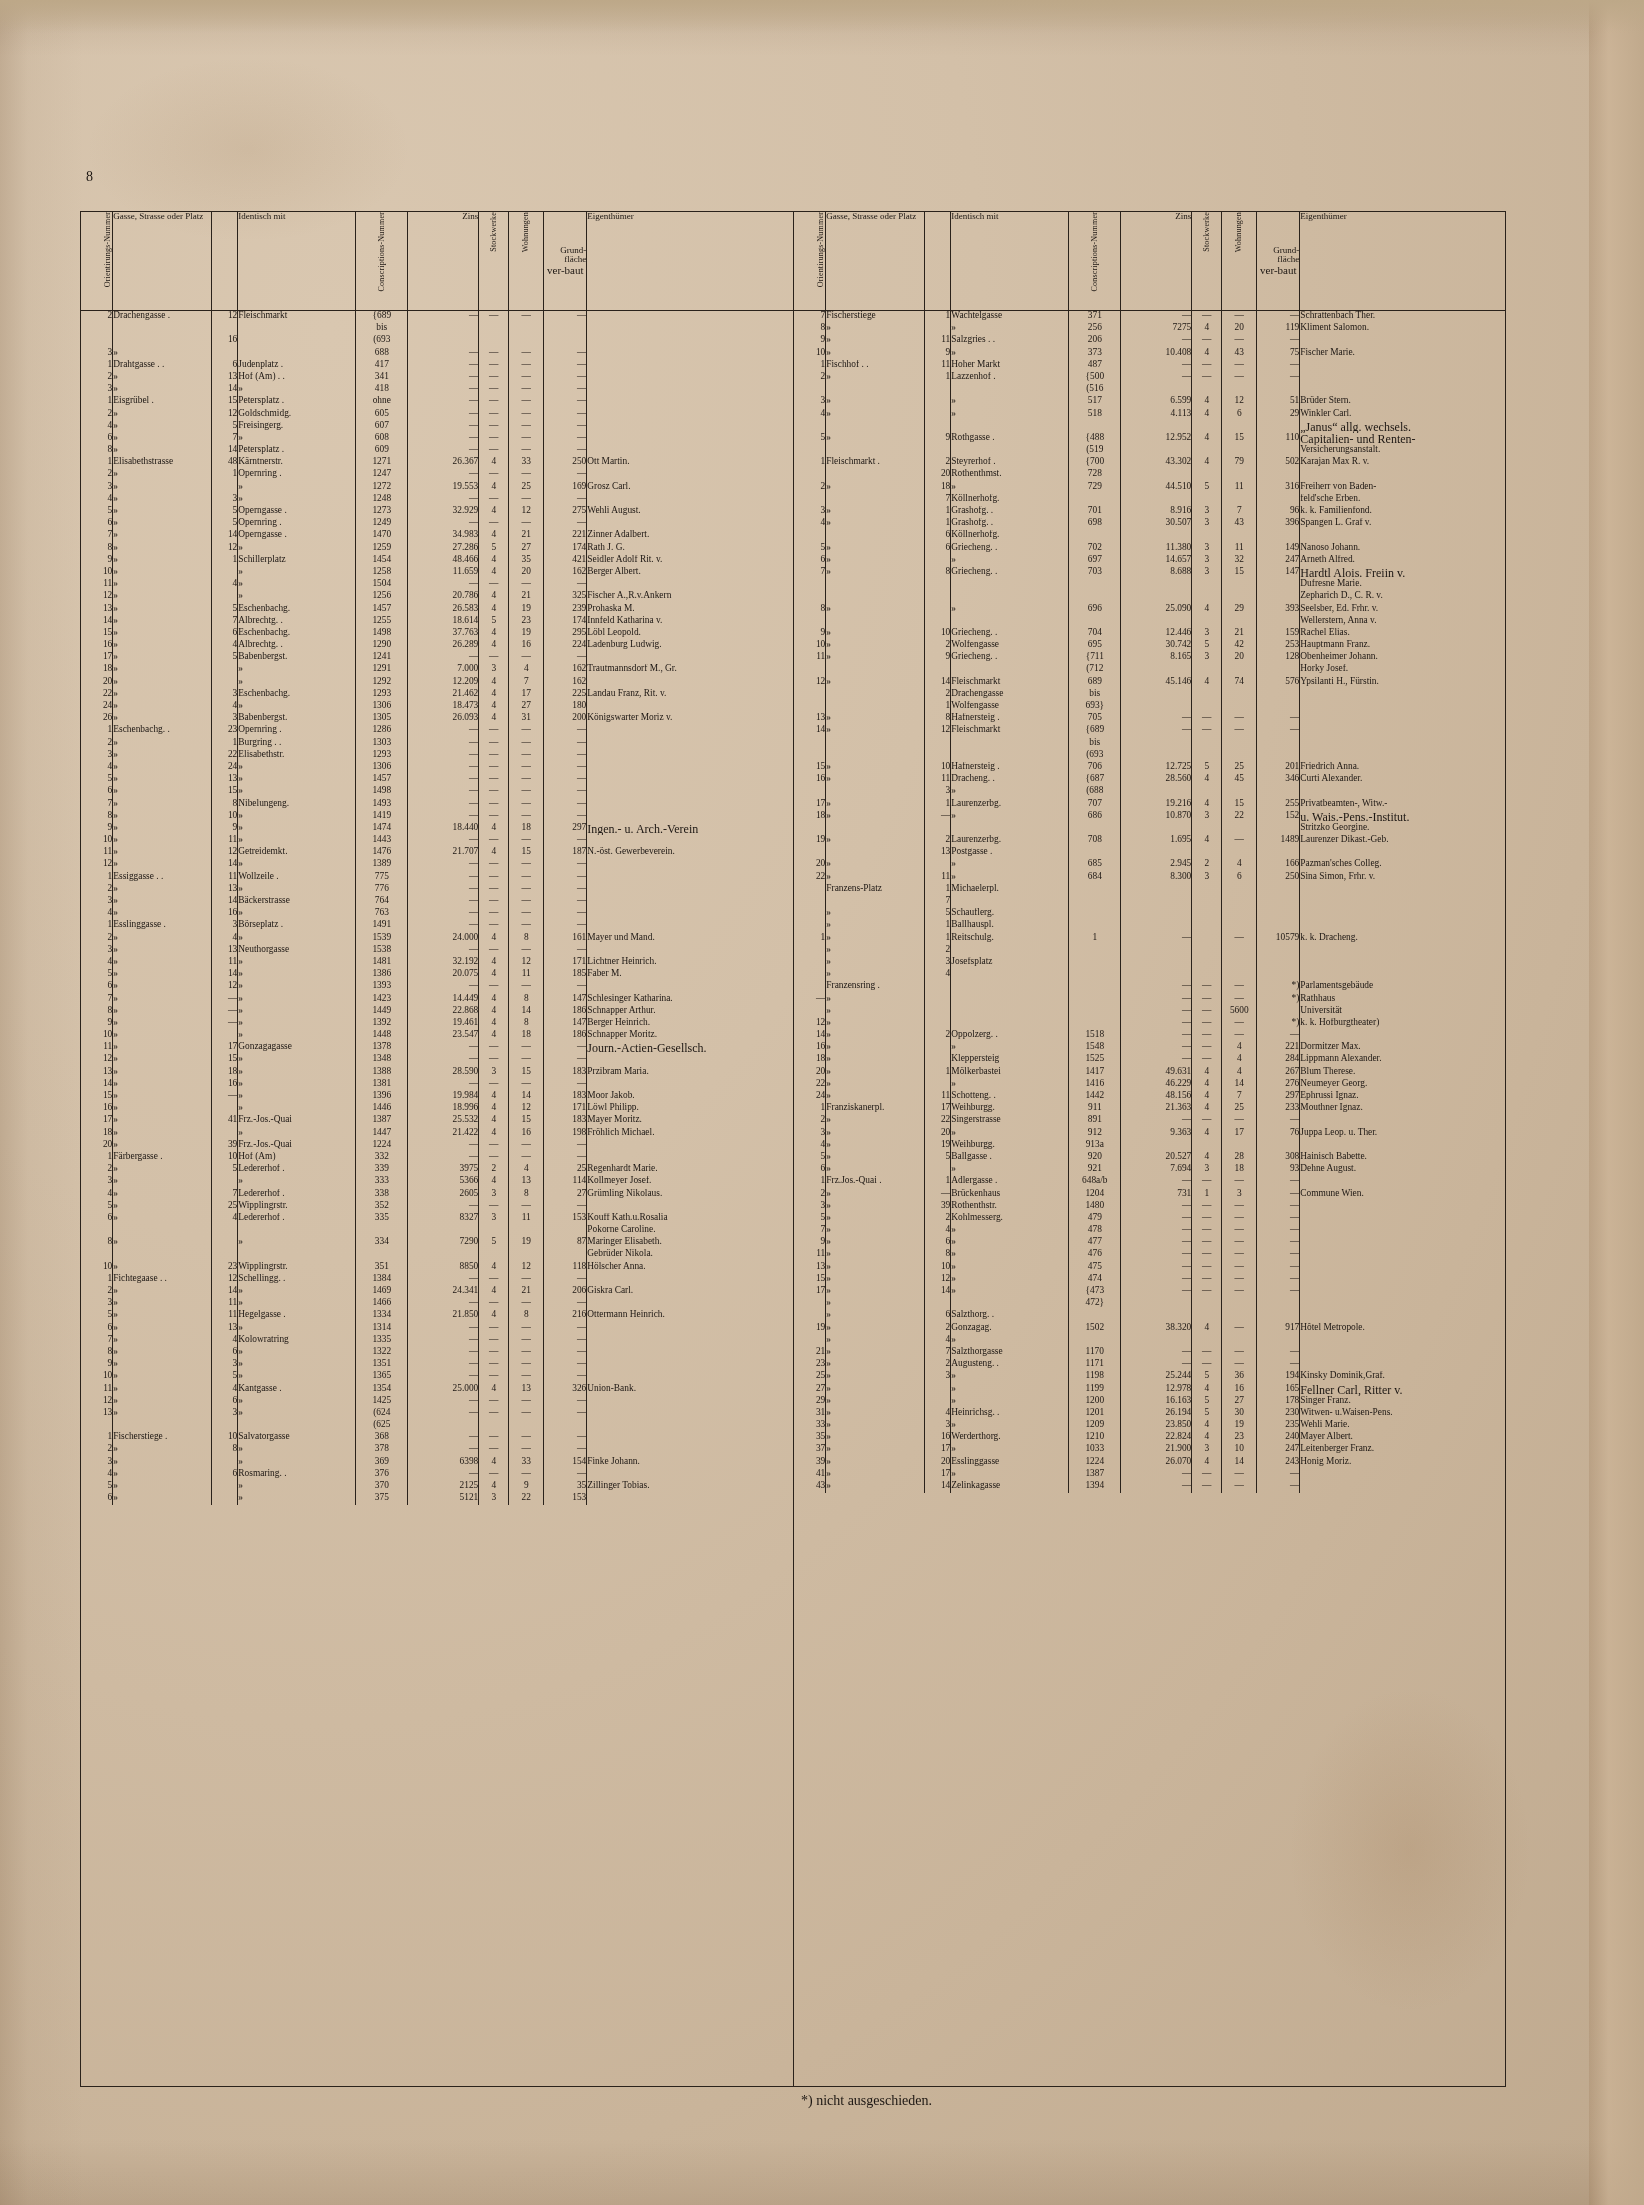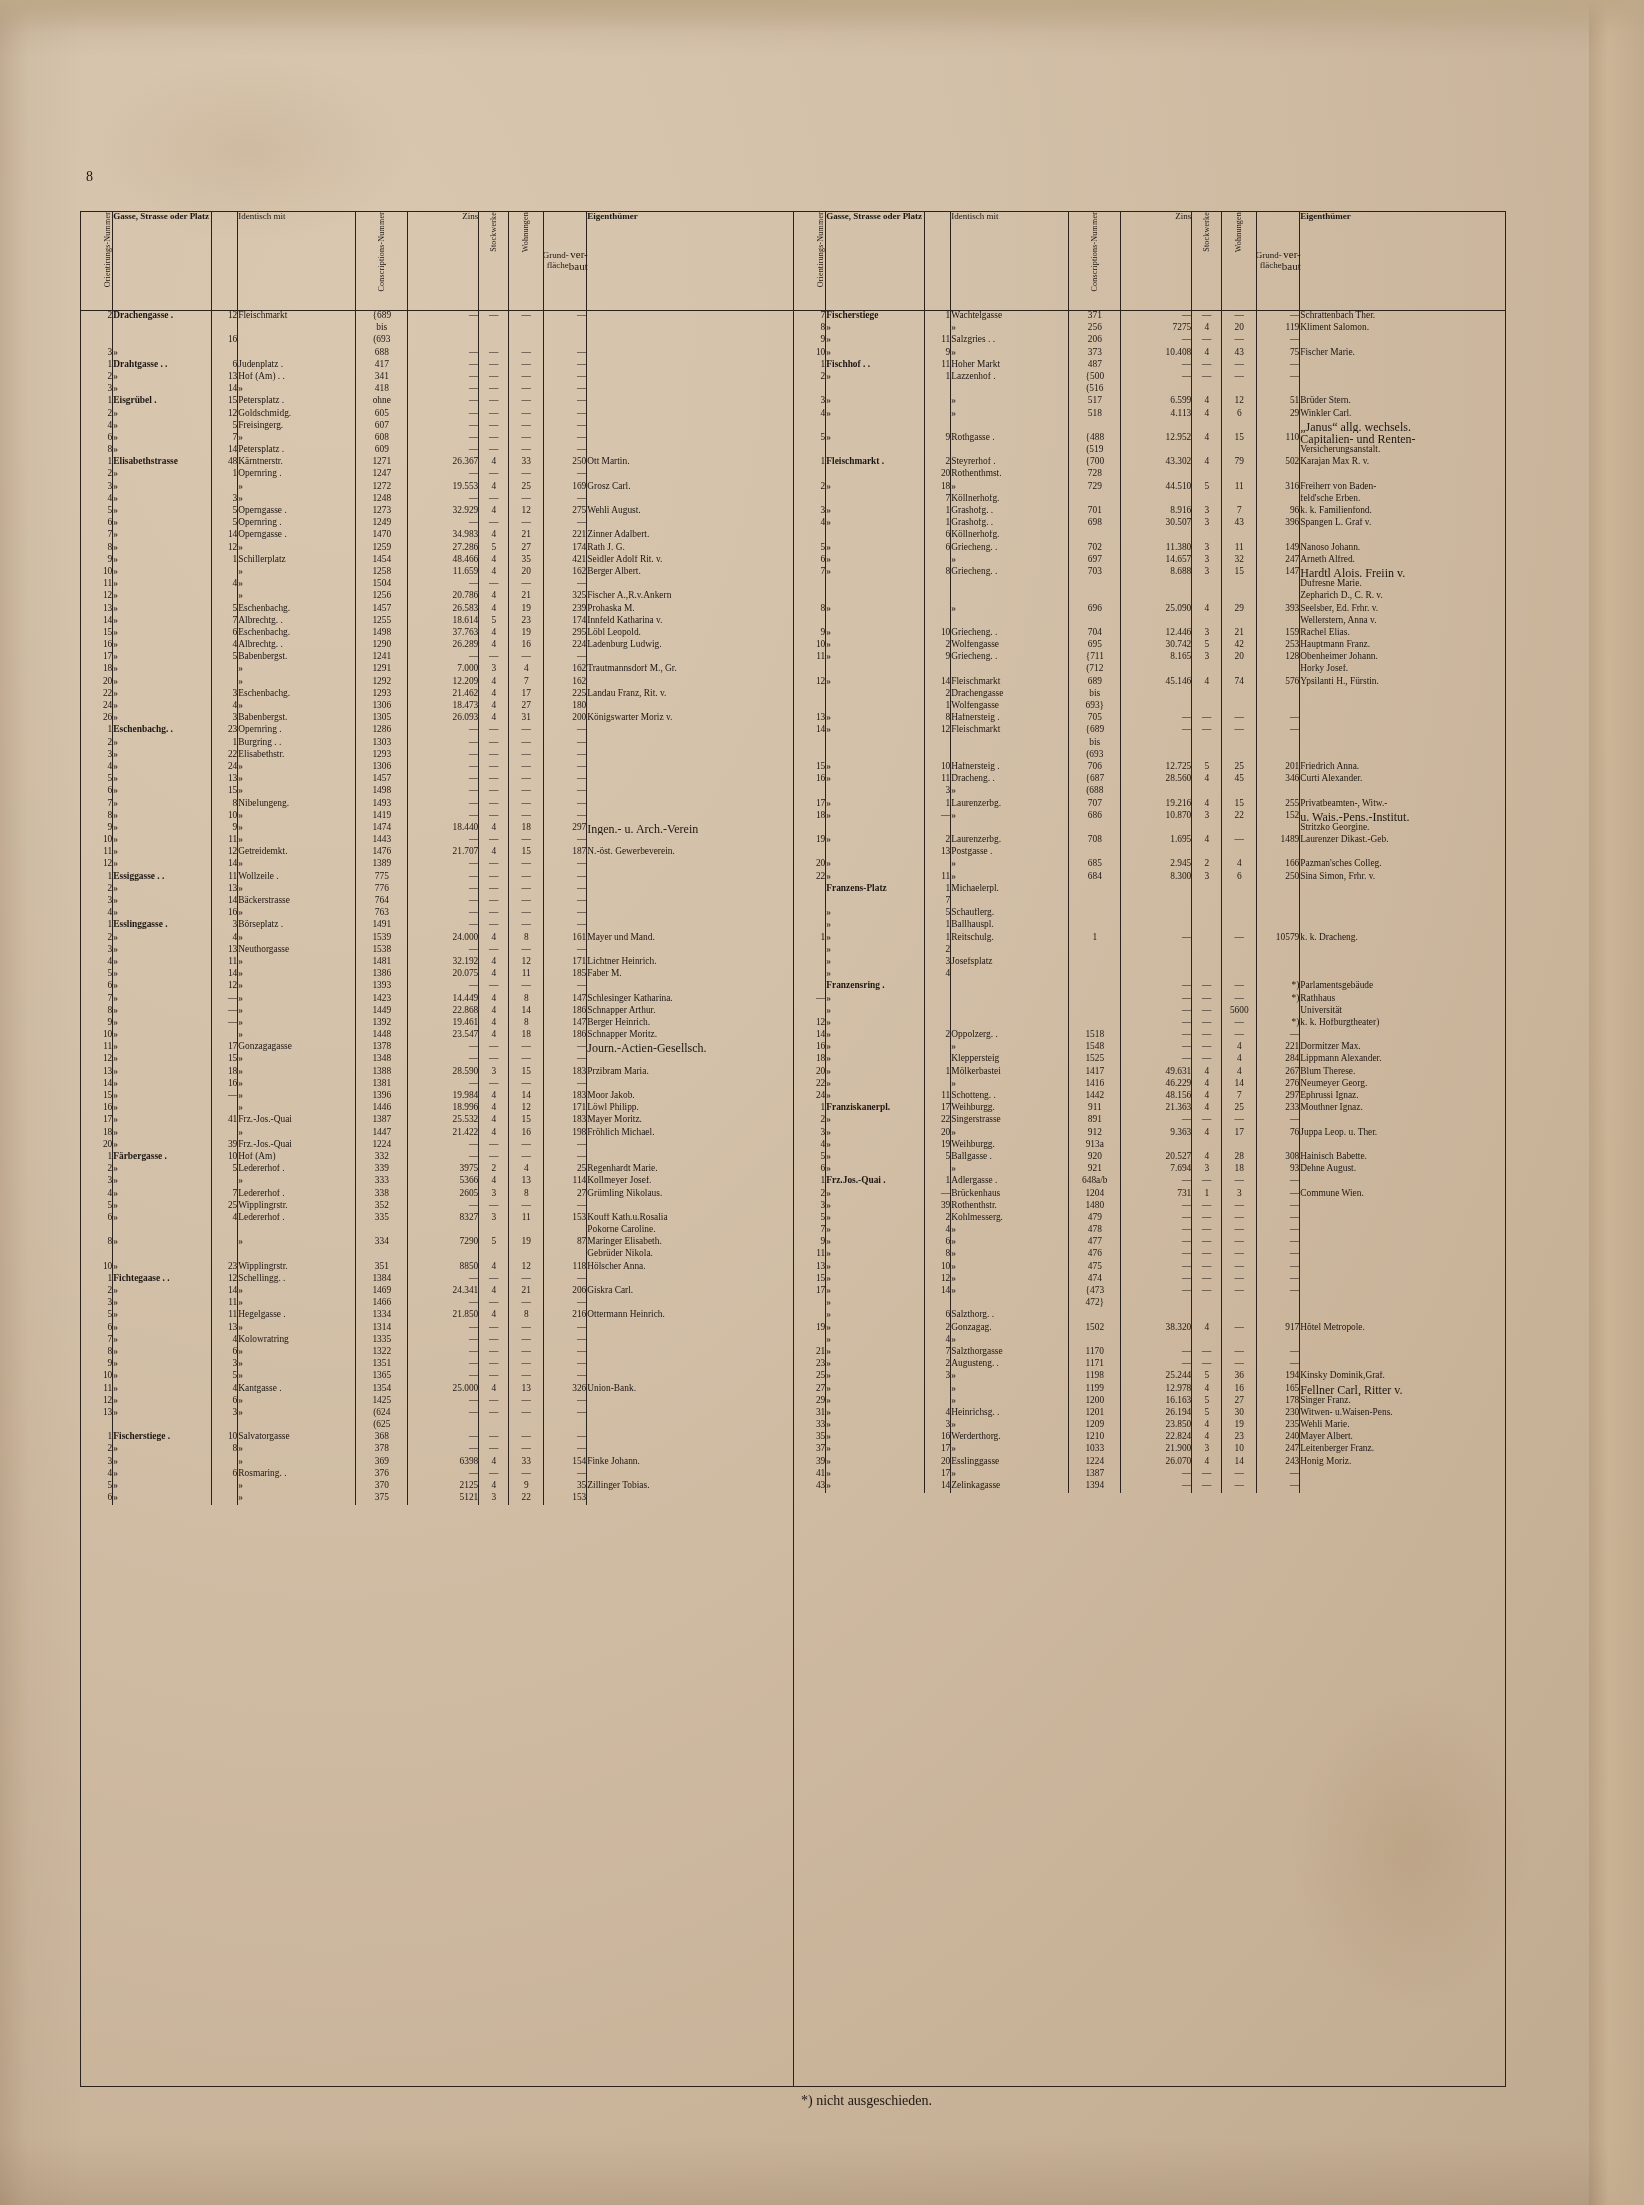--- a/index.html
+++ b/index.html
@@ -81,42 +81,42 @@
     padding:2.8px 0.9px;
   }
   .vert{
     writing-mode:vertical-rl;
     transform:rotate(180deg);
     white-space:nowrap;
     font-size:8px;
     letter-spacing:0.2px;
     margin:0 auto;
   }
-  .hdr-stack{display:flex;flex-direction:row;align-items:center;justify-content:center;height:100%;}
+  .hdr-stack{display:flex;flex-direction:column;align-items:center;justify-content:center;height:100%;}
   .hdr-sub{font-size:11px;}
 
   tbody td{
     line-height:1.0;
     font-size:9.4px;
     height:12.2px;
     white-space:nowrap;
     overflow:hidden;
   }
   .c-ord{width:31px;text-align:right;padding-right:3.3px;}
   .c-gas{width:98px;text-align:left;padding-left:4.2px;}
   .c-hno{width:25px;text-align:right;padding-right:2.8px;}
   .c-ident{width:117px;text-align:left;padding-left:3.7px;}
   .c-cons{width:51px;text-align:center;}
   .c-zins{width:70px;text-align:right;padding-right:9.4px;}
   .c-stock{width:29px;text-align:center;}
   .c-wohn{width:34px;text-align:center;}
   .c-grund{width:42px;text-align:right;padding-right:6.6px;}
   .c-eig{width:auto;text-align:left;padding-left:4.7px;}
 
-  .bold{font-weight:bold;}
+  .bold{font-weight:normal;}
   .small{font-size:12px;}
 
   .footnote{
     position:absolute;left:731px;top:2023px;font-size:14px;
   }
 </style>
 </head>
 <body>
 
 <div id="paper">

